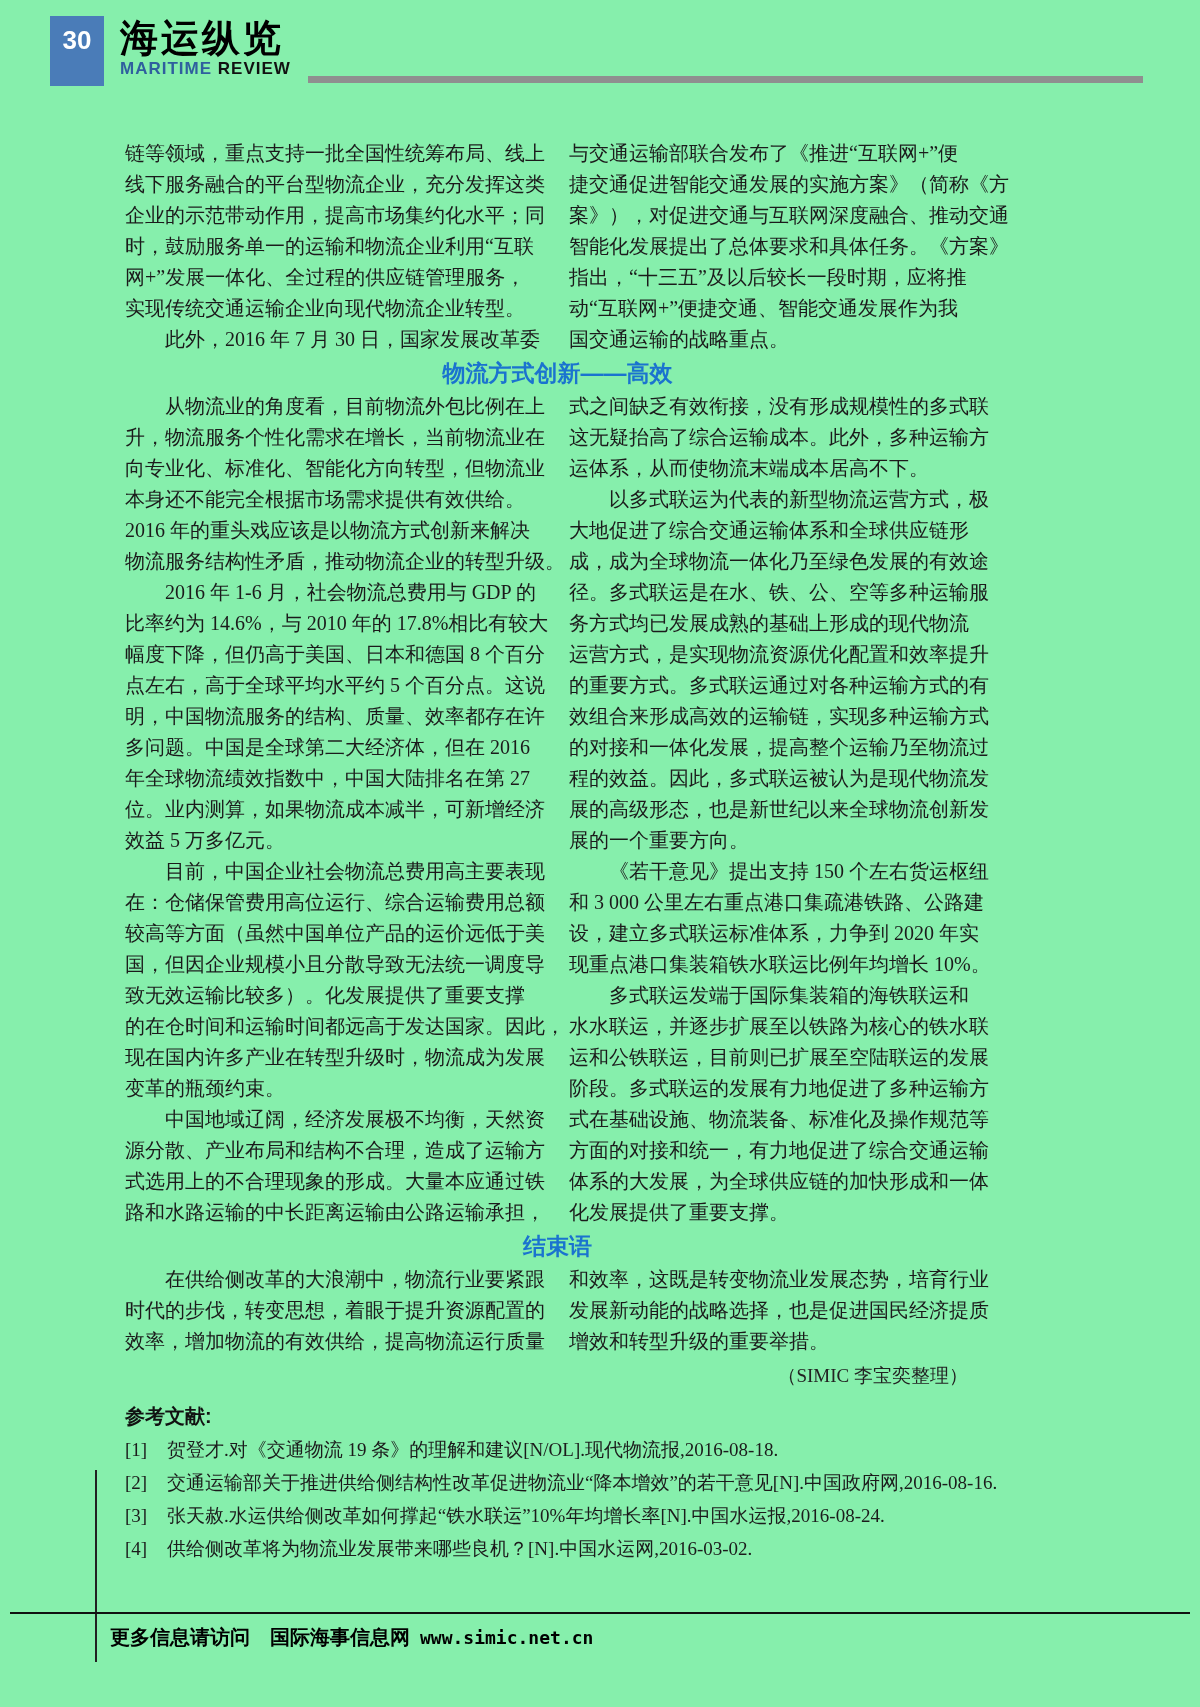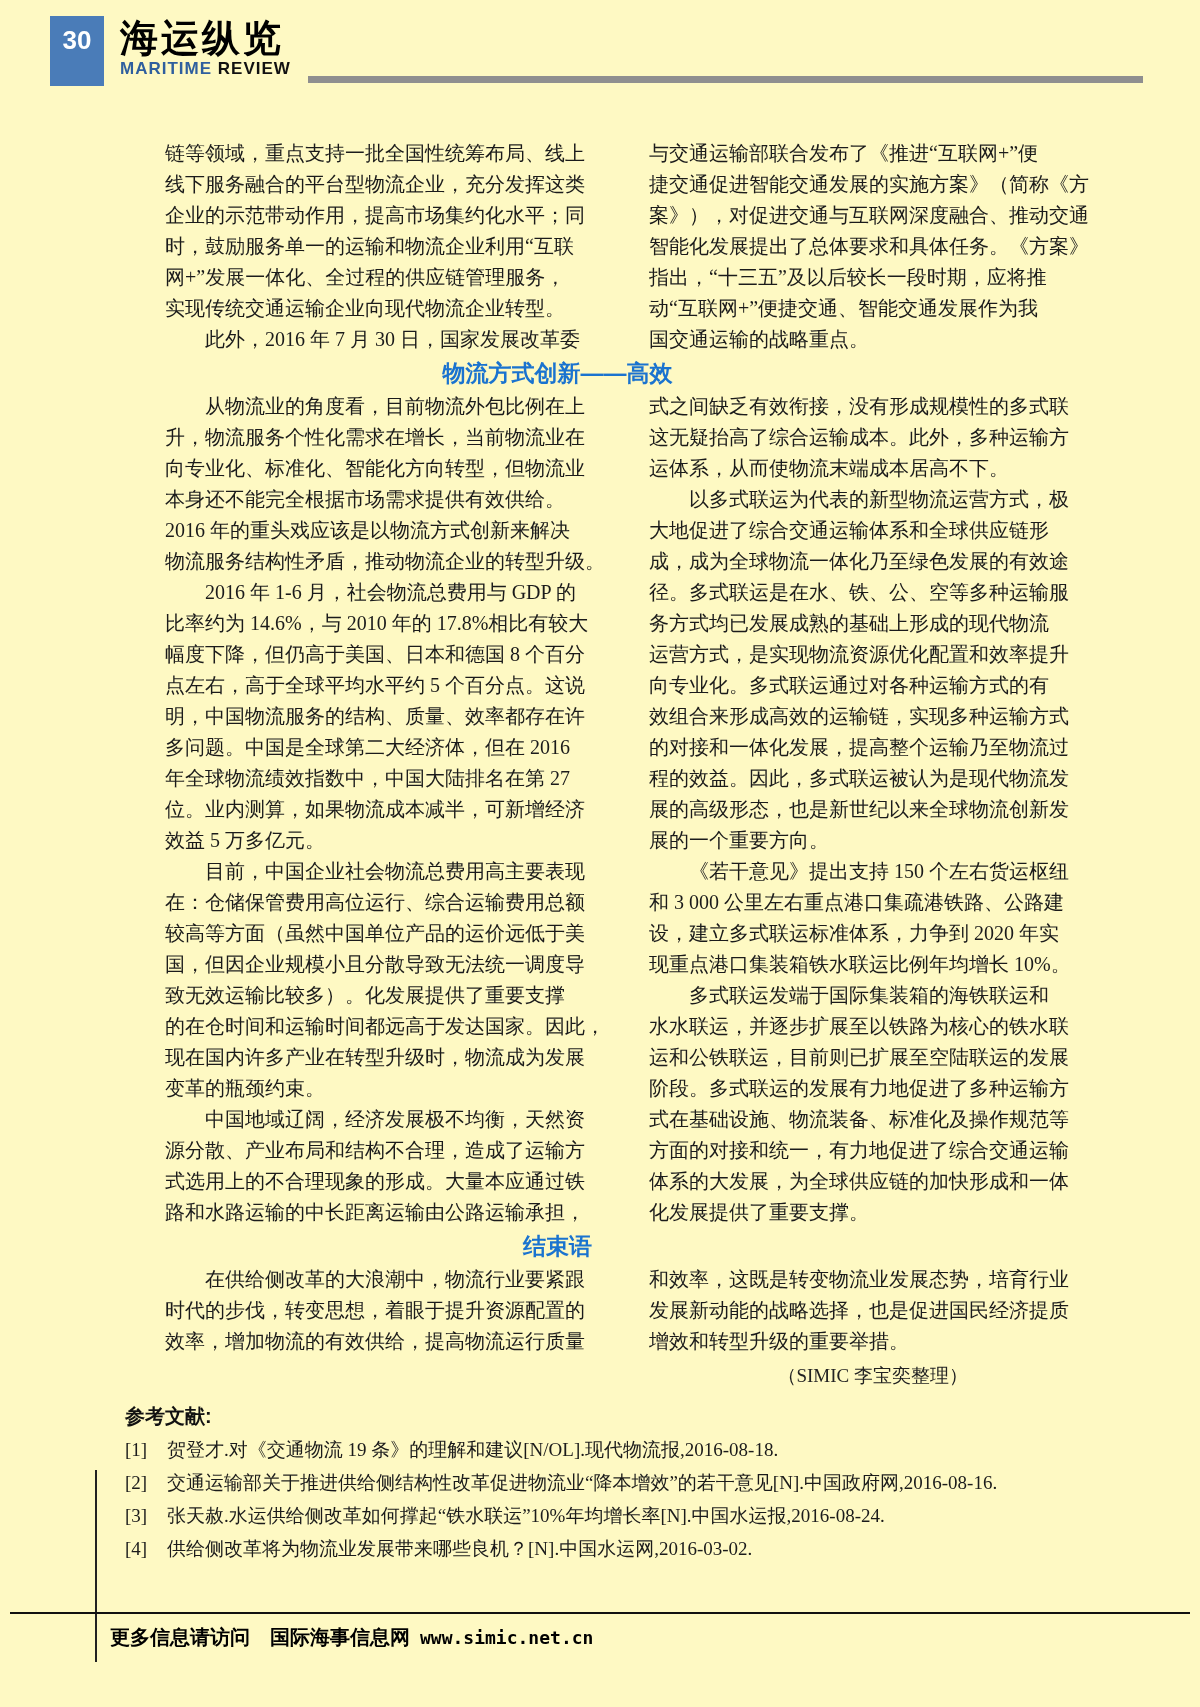--- a/index.html
+++ b/index.html
@@ -1,17 +1,17 @@
 <!DOCTYPE html>
 <html><head>
 <meta charset="utf-8">
 <style>
   html,body{margin:0;padding:0;background:#e8e8e8;}
   .page{
-    position:relative;width:1200px;height:1707px;background:#fef9c3;
+    position:relative;width:1200px;height:1707px;background:#86efac;
     font-family:"Liberation Serif","DejaVu Serif",serif;color:#1b1b1b;
     overflow:hidden;margin:0 auto;
   }
   
   .header{position:absolute;left:50px;top:16px;display:flex;align-items:flex-start;}
   .page-num-box{
     width:54px;height:70px;background:#4a7cb8;color:#fff;
     font-family:"Liberation Sans",sans-serif;font-weight:bold;font-size:26px;
     display:flex;justify-content:center;padding-top:9px;box-sizing:border-box;
   }
@@ -20,21 +20,21 @@
     font-family:"Liberation Sans",sans-serif;font-weight:bold;font-size:38px;
     color:#000;line-height:44px;letter-spacing:3px;
   }
   .title-en{font-family:"Liberation Sans",sans-serif;font-weight:bold;font-size:17px;line-height:18px;letter-spacing:1px;}
   .title-en .blue{color:#2f5f9e;}
   .title-en .black{color:#111;text-align:right;}
   .gray-bar{position:absolute;left:308px;top:76px;width:835px;height:7px;background:#8f8f8f;}
   
   .content{position:absolute;left:125px;top:138px;width:865px;}
   .columns{display:flex;gap:23px;}
-  .col{width:421px;flex:none;margin-left:40px;}
+  .col{width:421px;flex:none;}
   .line{height:31px;line-height:31px;font-size:20px;white-space:nowrap;}
   .section-heading{
     margin:0;text-align:center;color:#1a73cf;
     font-family:"Liberation Sans",sans-serif;font-weight:bold;font-size:23px;
     height:36px;line-height:36px;
   }
   .attribution{
     text-align:right;padding-right:22px;font-size:19px;
     height:30px;line-height:30px;margin-top:4px;color:#222;
   }
@@ -133,21 +133,21 @@
       <div class="col">
           <div class="line">式之间缺乏有效衔接，没有形成规模性的多式联</div>
           <div class="line">这无疑抬高了综合运输成本。此外，多种运输方</div>
           <div class="line">运体系，从而使物流末端成本居高不下。</div>
           <div class="line">　　以多式联运为代表的新型物流运营方式，极</div>
           <div class="line">大地促进了综合交通运输体系和全球供应链形</div>
           <div class="line">成，成为全球物流一体化乃至绿色发展的有效途</div>
           <div class="line">径。多式联运是在水、铁、公、空等多种运输服</div>
           <div class="line">务方式均已发展成熟的基础上形成的现代物流</div>
           <div class="line">运营方式，是实现物流资源优化配置和效率提升</div>
-          <div class="line">向专业化。多式联运通过对各种运输方式的有</div>
+          <div class="line">的重要方式。多式联运通过对各种运输方式的有</div>
           <div class="line">效组合来形成高效的运输链，实现多种运输方式</div>
           <div class="line">的对接和一体化发展，提高整个运输乃至物流过</div>
           <div class="line">程的效益。因此，多式联运被认为是现代物流发</div>
           <div class="line">展的高级形态，也是新世纪以来全球物流创新发</div>
           <div class="line">展的一个重要方向。</div>
           <div class="line">　　《若干意见》提出支持 150 个左右货运枢纽</div>
           <div class="line">和 3 000 公里左右重点港口集疏港铁路、公路建</div>
           <div class="line">设，建立多式联运标准体系，力争到 2020 年实</div>
           <div class="line">现重点港口集装箱铁水联运比例年均增长 10%。</div>
           <div class="line">　　多式联运发端于国际集装箱的海铁联运和</div>

